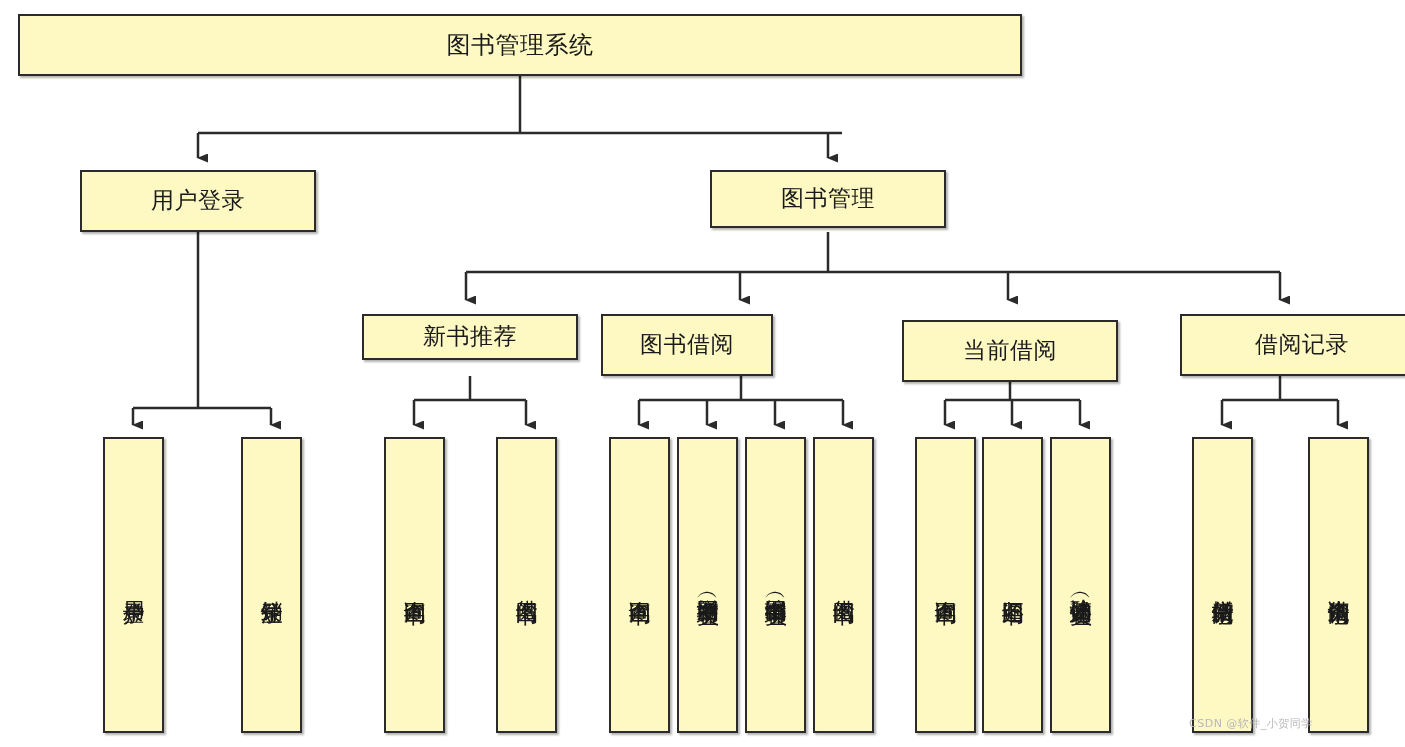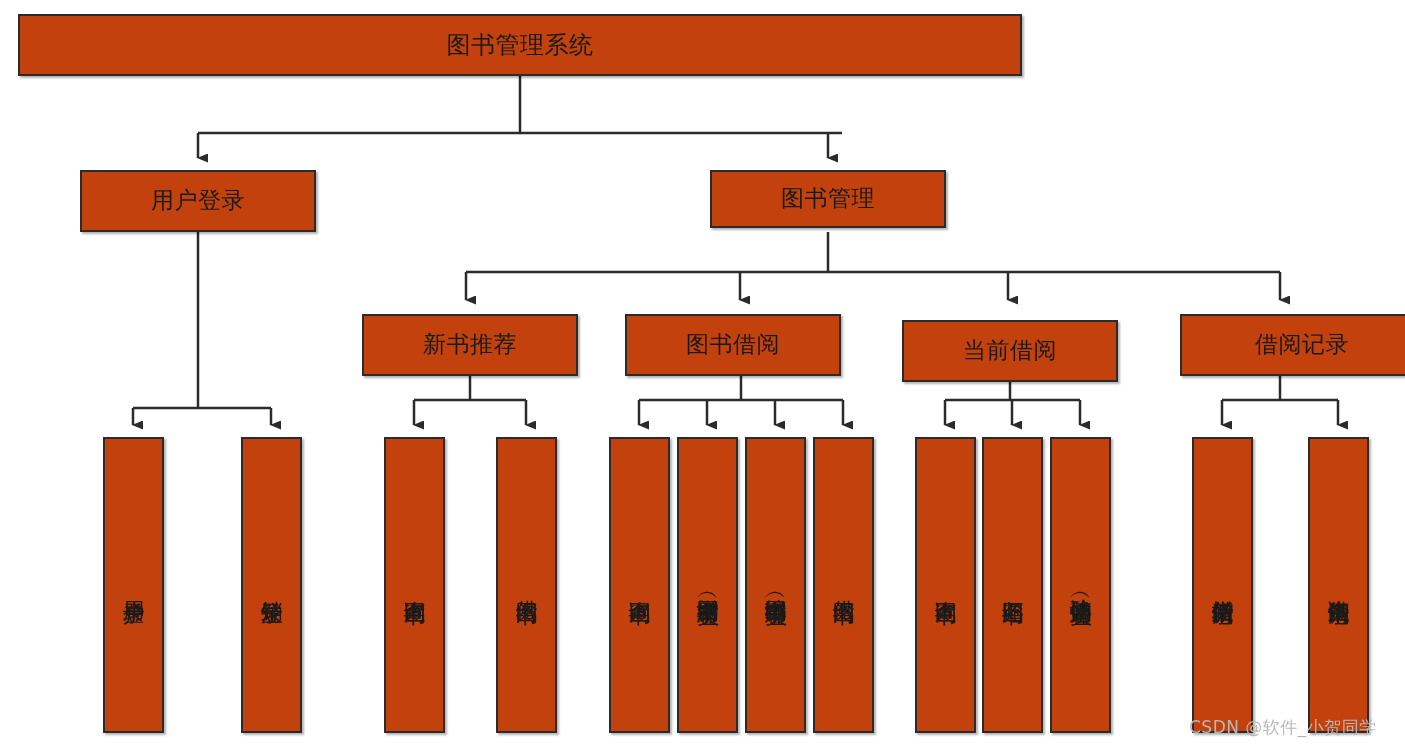--- a/index.html
+++ b/index.html
@@ -22,21 +22,21 @@
     position: absolute;
     left: 0;
     top: 0;
     width: 1405px;
     height: 747px;
     pointer-events: none;
   }
   .node {
     position: absolute;
     box-sizing: border-box;
-    background: #c2410c;
+    background: #fef9c3;
     border: 2.5px solid #2b2b2b;
     display: flex;
     align-items: center;
     justify-content: center;
     box-shadow: 2px 2px 2px rgba(0,0,0,0.30);
     z-index: 2;
   }
   .node .label {
     color: #1a1a1a;
     font-size: 23px;
@@ -51,21 +51,21 @@
     font-size: 22px;
     line-height: 1.12;
     letter-spacing: 1px;
     max-height: 100%;
   }
   .node.root .label { font-size: 24px; }
   .watermark {
     position: absolute;
     left: 1189px;
     top: 716px;
-    font-size: 17px;
+    font-size: 11px;
     color: #b8b8b8;
     letter-spacing: 0.5px;
     white-space: nowrap;
     z-index: 5;
     pointer-events: none;
   }
 </style>
 </head>
 <body>
 
@@ -125,24 +125,24 @@
     <span class="label">图书管理系统</span>
   </div>
 
   <div class="node" style="left:80px; top:170px; width:236px; height:62px;">
     <span class="label">用户登录</span>
   </div>
   <div class="node" style="left:710px; top:170px; width:236px; height:58px;">
     <span class="label">图书管理</span>
   </div>
 
-  <div class="node" style="left:362px; top:314px; width:216px; height:62px;">
+  <div class="node" style="left:362px; top:314px; width:216px; height:46px;">
     <span class="label">新书推荐</span>
   </div>
-  <div class="node" style="left:625px; top:314px; width:216px; height:62px;">
+  <div class="node" style="left:601px; top:314px; width:172px; height:62px;">
     <span class="label">图书借阅</span>
   </div>
   <div class="node" style="left:902px; top:320px; width:216px; height:62px;">
     <span class="label">当前借阅</span>
   </div>
   <div class="node" style="left:1180px; top:314px; width:244px; height:62px;">
     <span class="label">借阅记录</span>
   </div>
 
   <div class="node leaf" style="left:103px; top:437px; width:61px; height:296px;">

